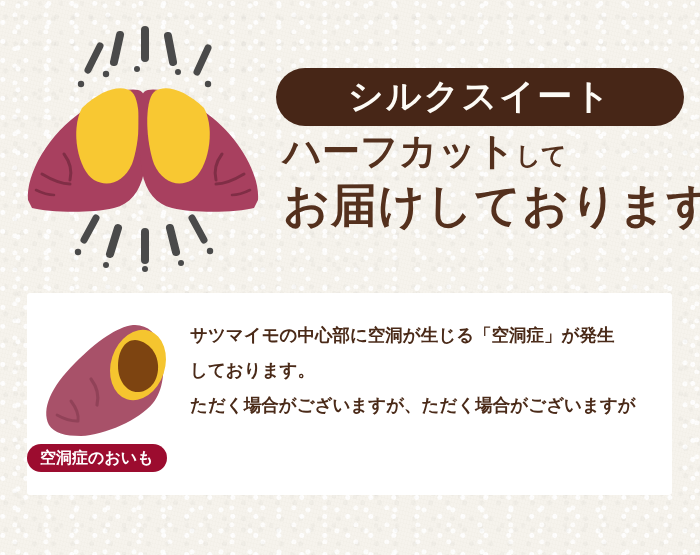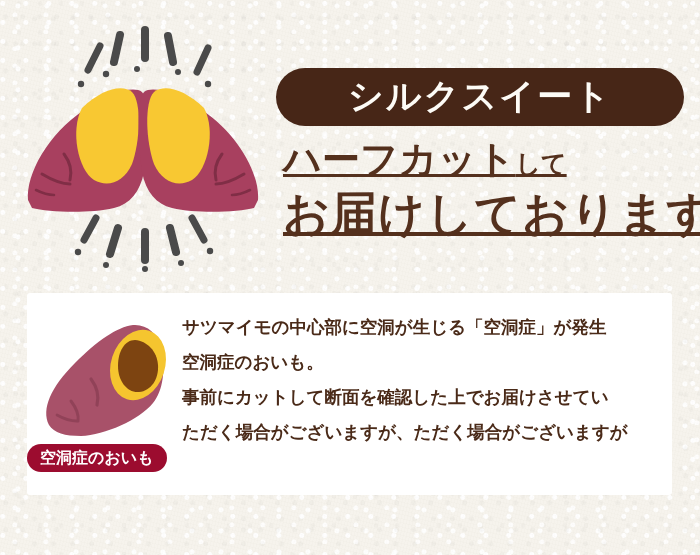--- a/index.html
+++ b/index.html
@@ -71,24 +71,23 @@
     font-size: 35px;
     font-weight: 700;
     letter-spacing: 2px;
     line-height: 1;
     white-space: nowrap;
     padding-bottom: 2px;
   }
 
   .subtitle {
     position: absolute;
-    left: 283px; top: 140px;
+    left: 283px; top: 132px;
     width: 408px;
     color: #54301d;
-    text-decoration: underline;
   }
   .subtitle-line {
     display: block;
     white-space: nowrap;
     font-weight: 700;
     line-height: 1.0;
   }
   .subtitle-line-1 { font-size: 38px; margin-bottom: 12px; }
   .subtitle-line-1 .sub-small { font-size: 25px; letter-spacing: 0px; }
   .subtitle-line-2 { font-size: 46px; letter-spacing: 1px; }
@@ -224,24 +223,23 @@
         <ellipse cx="103" cy="60" rx="27" ry="36" transform="rotate(18 103 60)" fill="#f5c52f"></ellipse>
         <path d="M100 35 C 112 36, 122 46, 123 60 C 124 74, 116 86, 104 87 C 92 88, 83 76, 83 61 C 83 46, 90 35, 100 35 Z" fill="#7d4411"></path>
         <g stroke="#8c3f55" stroke-linecap="round" fill="none" opacity=".8">
           <path d="M56 74 C 62 82, 64 92, 62 100" stroke-width="3.2"></path>
           <path d="M36 96 C 42 104, 44 110, 43 116" stroke-width="3"></path>
           <path d="M22 110 C 29 114, 36 116, 42 116" stroke-width="2.8"></path>
         </g>
       </svg>
     </div>
 
-    <div class="body-copy" style="position: absolute; margin: 4px; left: 151px; top: 13px; width: 490px;">
+    <div class="body-copy" style="position: absolute; margin: 12px; left: 151px; top: 13px; width: 490px;">
       <span class="body-line">サツマイモの中心部に空洞が生じる「空洞症」が発生</span>
-      <span class="body-line">空洞症のおいも。</span>
-      <span class="body-line">事前にカットして断面を確認した上でお届けさせてい</span>
+      <span class="body-line">しております。</span>
       <span class="body-line">ただく場合がございますが、ただく場合がございますが</span>
     </div>
   </div>
 
   <div class="badge">
     <span class="badge-text">空洞症のおいも</span>
   </div>
 </div>
 
 </body></html>

